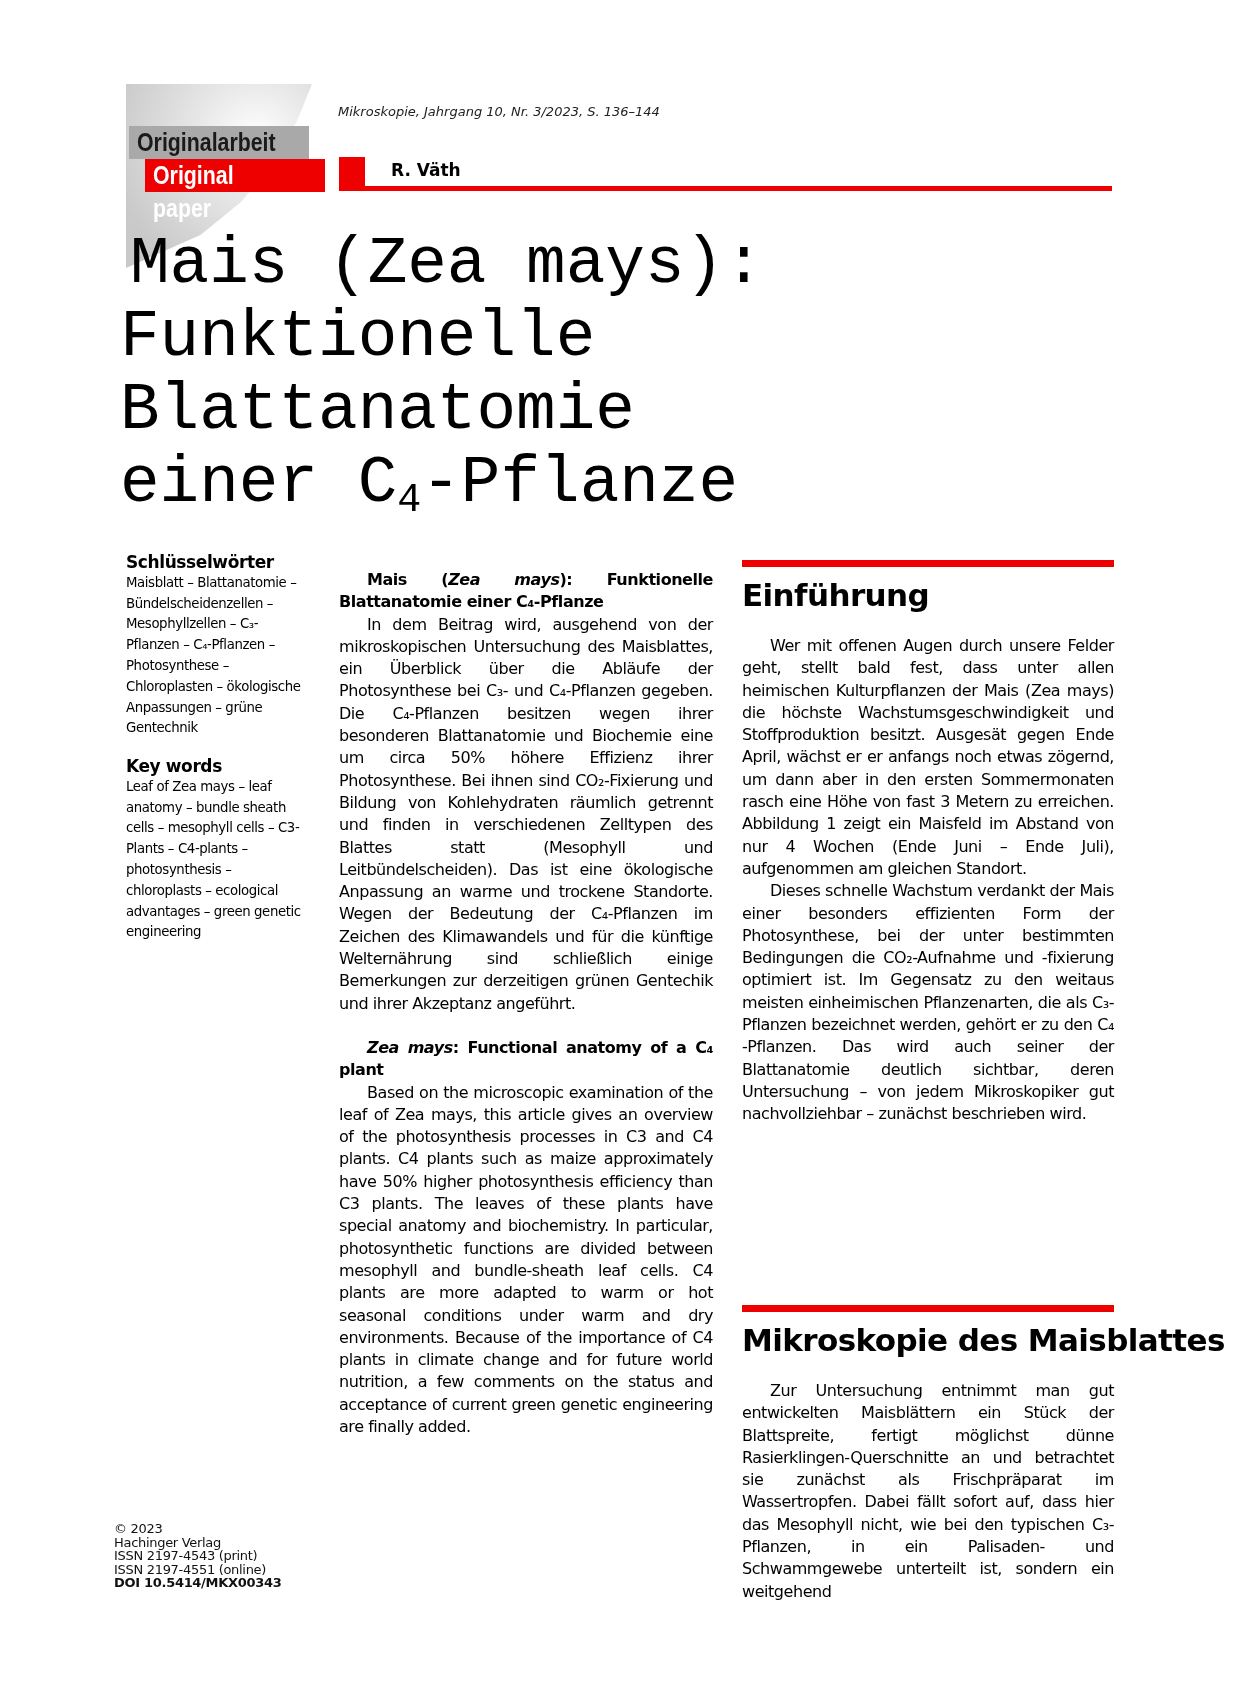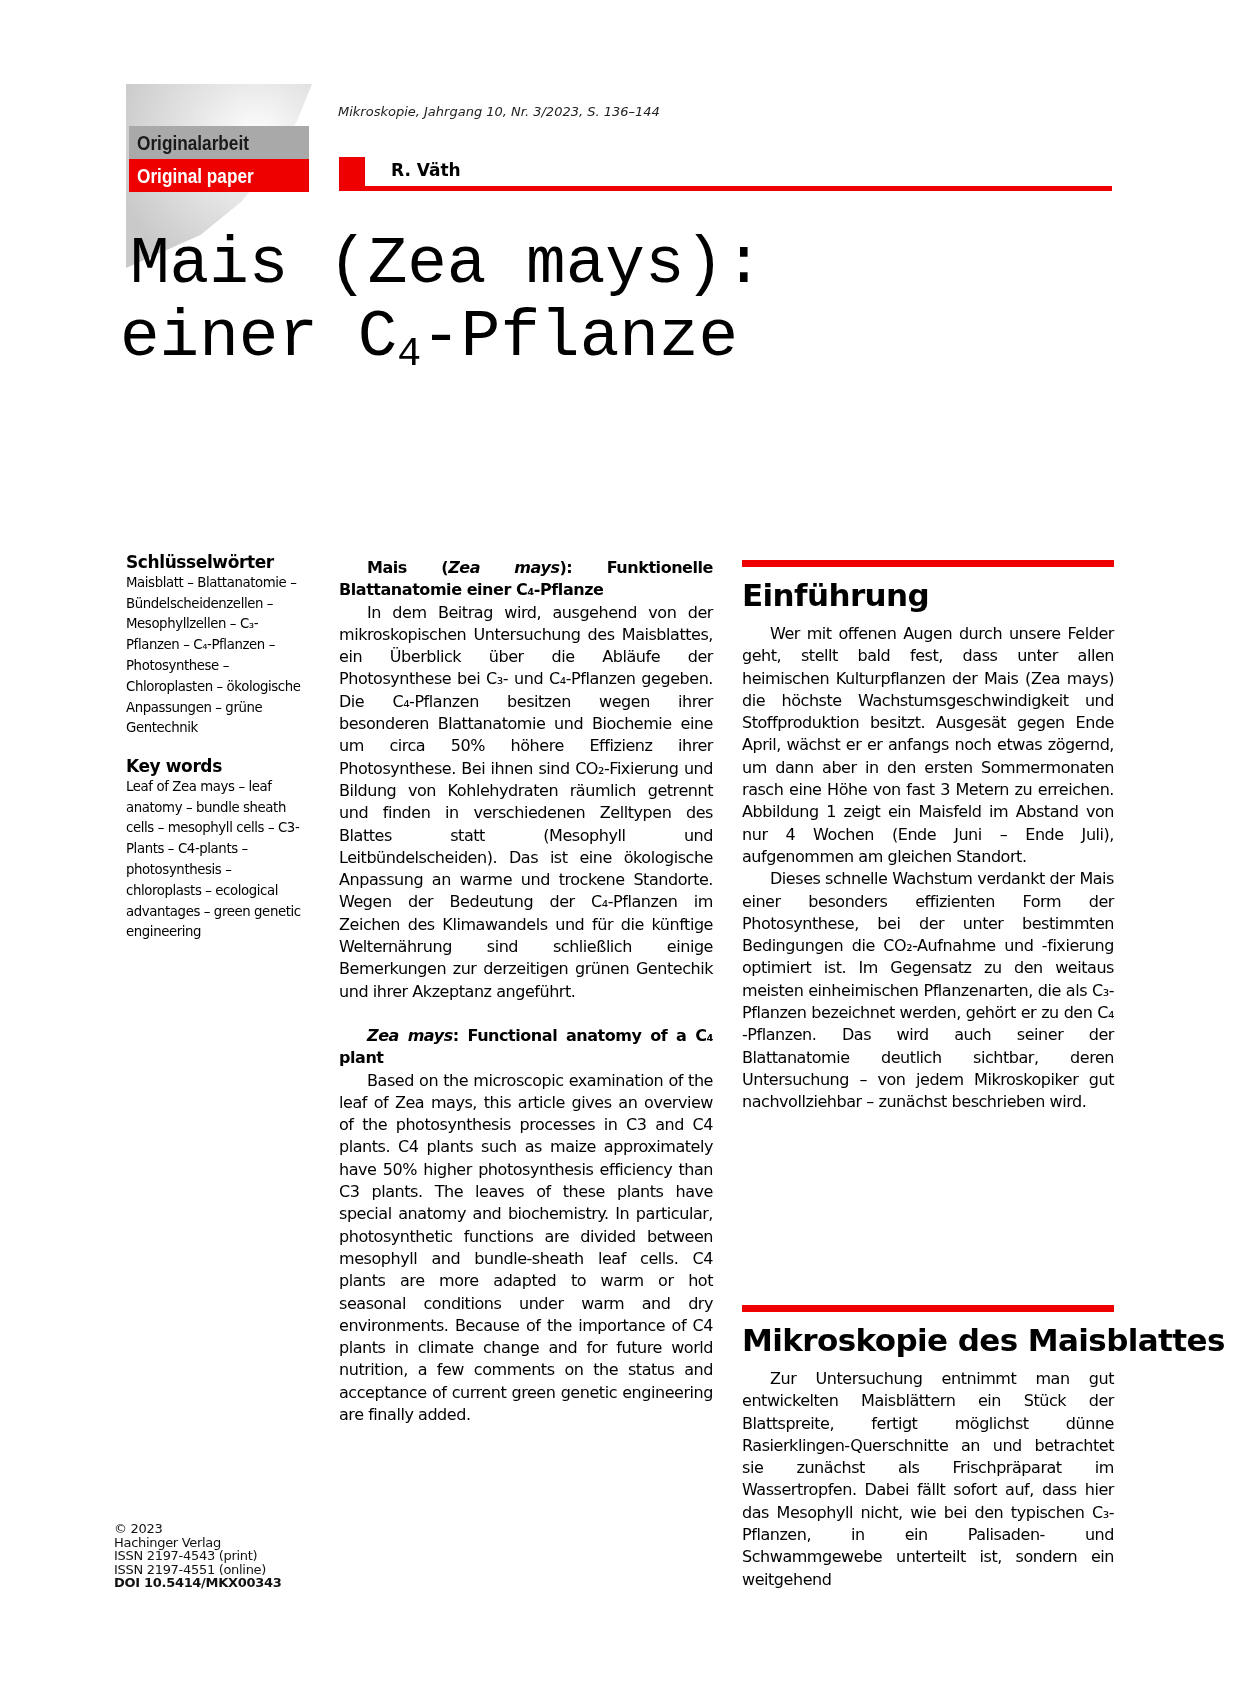--- a/index.html
+++ b/index.html
@@ -1,37 +1,37 @@
 <!DOCTYPE html>
 <html><head>
 <meta charset="utf-8">
 <style>
   html, body { margin:0; padding:0; background:#fff; }
   body { width:1241px; height:1684px; position:relative; overflow:hidden; font-family:"DejaVu Sans", sans-serif; color:#000; }
   .corner { position:absolute; left:126px; top:84px; width:186px; height:184px;
     background: radial-gradient(ellipse at 70% 30%, #ffffff 0%, #e6e6e6 35%, #c9c9c9 80%);
     clip-path: polygon(0 0, 100% 0, 92% 20%, 80% 42%, 62% 64%, 40% 82%, 0 100%); }
-  .badge { position:absolute; left:129px; width:180px; height:33px; font-family:"Liberation Sans", sans-serif; font-weight:bold; font-size:21px; padding-left:8px; box-sizing:border-box; line-height:33px; transform-origin:left; }
+  .badge { position:absolute; left:129px; width:180px; height:33px; font-family:"Liberation Sans", sans-serif; font-weight:bold; font-size:26px; padding-left:8px; box-sizing:border-box; line-height:33px; transform-origin:left; }
   .badge span { display:inline-block; transform:scaleX(0.82); transform-origin:left; }
   .b-gray { top:126px; background:#a9a9a9; color:#1a1a1a; }
-  .b-red { top:159px; background:#ee0000; color:#fff; }
+  .b-red { top:159px; background:#ee0000; color:#fff;margin-left:16px; }
   .citation { position:absolute; left:338px; top:104px; font-family:"DejaVu Sans", sans-serif; font-style:italic; font-size:13px; color:#222; }
   .author-bar { position:absolute; left:339px; top:157px; width:773px; height:34px; }
   .author-bar .redblock { position:absolute; left:0; top:0; width:26px; height:34px; background:#ee0000; }
   .author-bar .line { position:absolute; left:0; bottom:0; width:100%; height:5px; background:#ee0000; }
   .author-bar .name { position:absolute; left:52px; top:3px; font-weight:bold; font-size:17px; font-family:"DejaVu Sans", sans-serif; }
   .title { position:absolute; left:120px; top:228px; width:900px; font-family:Liberation Mono, monospace; font-size:66px; line-height:73px; text-align:left; }
   .title .l1 { padding-left:10px; }
   .title sub { font-size:40px; vertical-align:-10px; line-height:0; }
   .side { position:absolute; left:126px; width:180px; font-family:"DejaVu Sans", sans-serif; font-size:13.3px; line-height:20.8px; letter-spacing:-0.4px; }
   .side h4 { margin:0; font-size:17px; font-weight:bold; }
   .side p { margin:0; }
   .footer { position:absolute; left:114px; top:1522px; font-size:13px; line-height:13.5px; letter-spacing:-0.3px; color:#111; }
   .footer .doi { font-weight:bold;text-align:right; }
-  .col { position:absolute; font-family:"DejaVu Sans", sans-serif; font-size:16px; line-height:22.3px; letter-spacing:-0.45px; text-align:justify; }
+  .col { position:absolute; font-family:"DejaVu Sans", sans-serif; font-size:16px; line-height:22.3px; letter-spacing:-0.45px; text-align:justify;margin-top:12px; }
   .col p { margin:0; text-indent:28px; }
   .col h3 { margin:0; font-size:16px; font-weight:bold; text-indent:28px; text-align:justify; }
   .mid { left:339px; top:557px; width:374px; }
   .right { left:742px; width:372px; }
   .sec-bar { position:absolute; left:742px; width:372px; height:7px; background:#ee0000; }
   .sec-head { position:absolute; left:742px; font-family:"DejaVu Sans", sans-serif; font-weight:bold; font-size:31px; letter-spacing:-0.6px; }
 </style>
 </head>
 <body>
 
@@ -42,20 +42,21 @@
 <div class="citation">Mikroskopie, Jahrgang 10, Nr. 3/2023, S. 136–144</div>
 
 <div class="author-bar">
   <div class="redblock"></div>
   <div class="line"></div>
   <div class="name">R. Väth</div>
 </div>
 
 <div class="title">
   <div class="l1">Mais (Zea mays):</div>
+  <div>Funktionelle Blattanatomie</div>
   <div><span>einer C</span><sub>4</sub><span>-Pflanze</span></div>
 </div>
 
 <div class="side" style="top:552px;">
   <h4>Schlüsselwörter</h4>
   <p>Maisblatt – Blattanatomie – Bündelscheidenzellen – Mesophyllzellen – C₃-Pflanzen – C₄-Pflanzen – Photosynthese – Chloroplasten – ökologische Anpassungen – grüne Gentechnik</p>
 </div>
 <div class="side" style="top:756px;">
   <h4>Key words</h4>
   <p>Leaf of Zea mays – leaf anatomy – bundle sheath cells – mesophyll cells – C3-Plants – C4-plants – photosynthesis – chloroplasts – ecological advantages – green genetic engineering</p>

